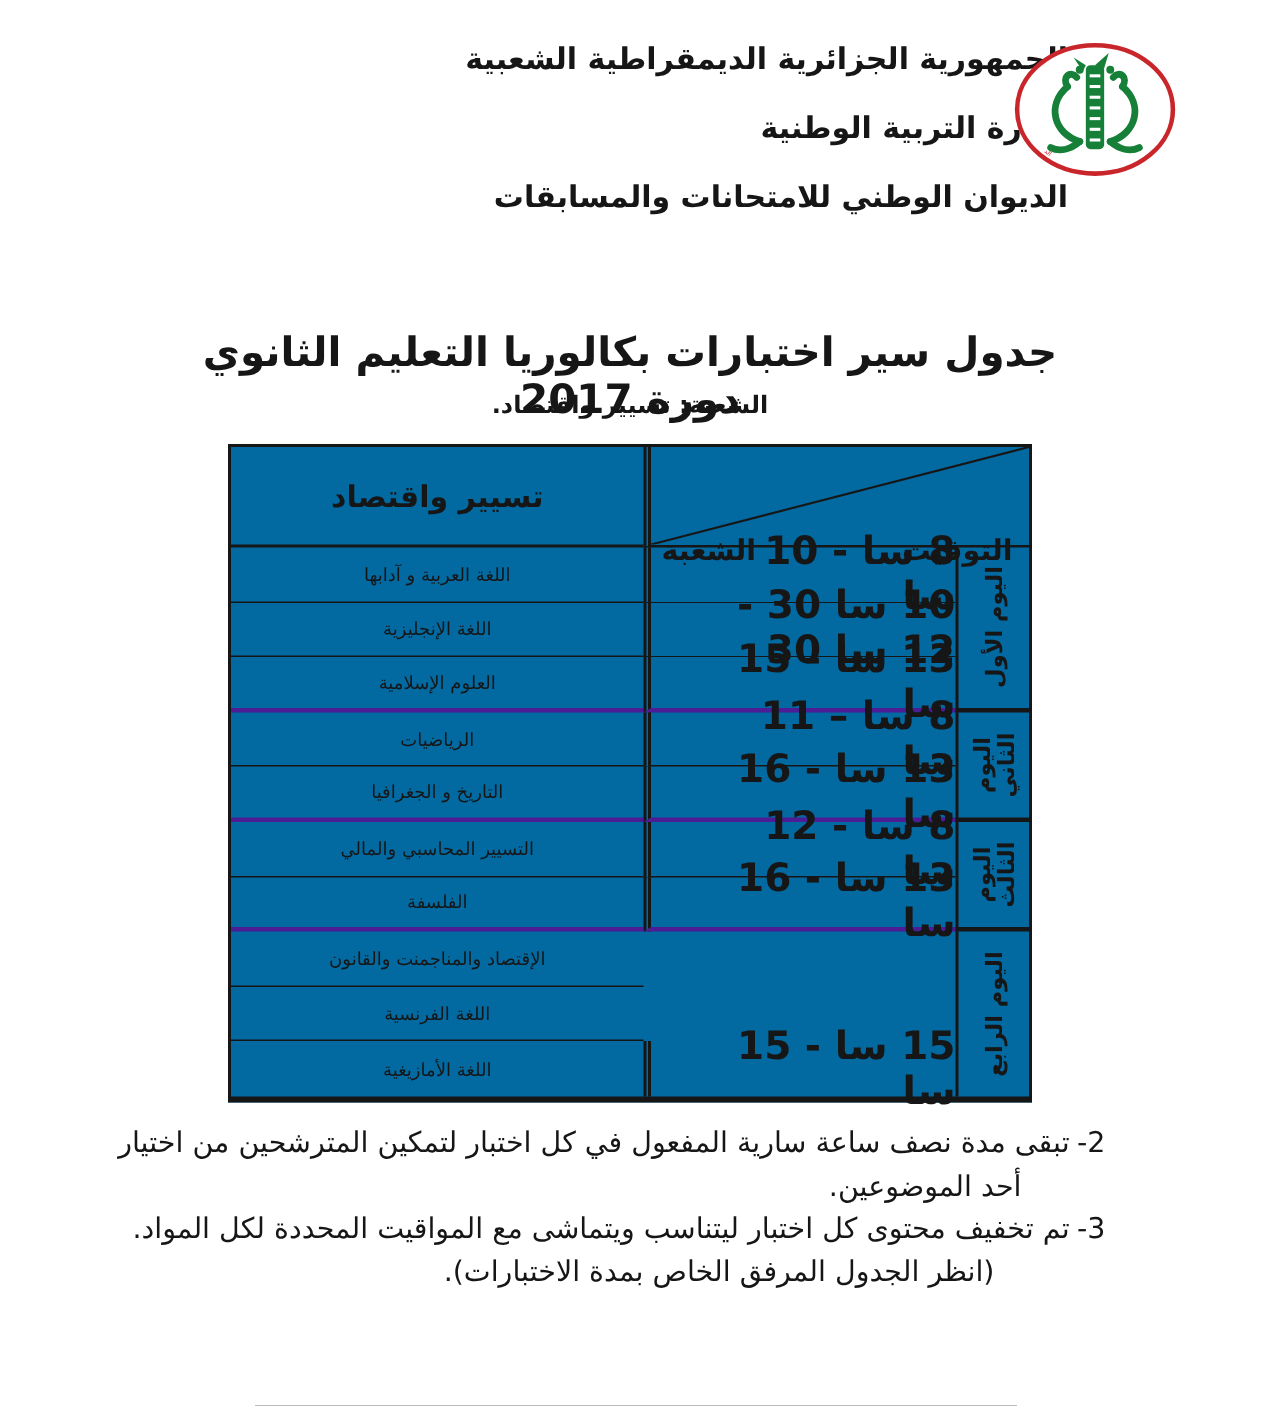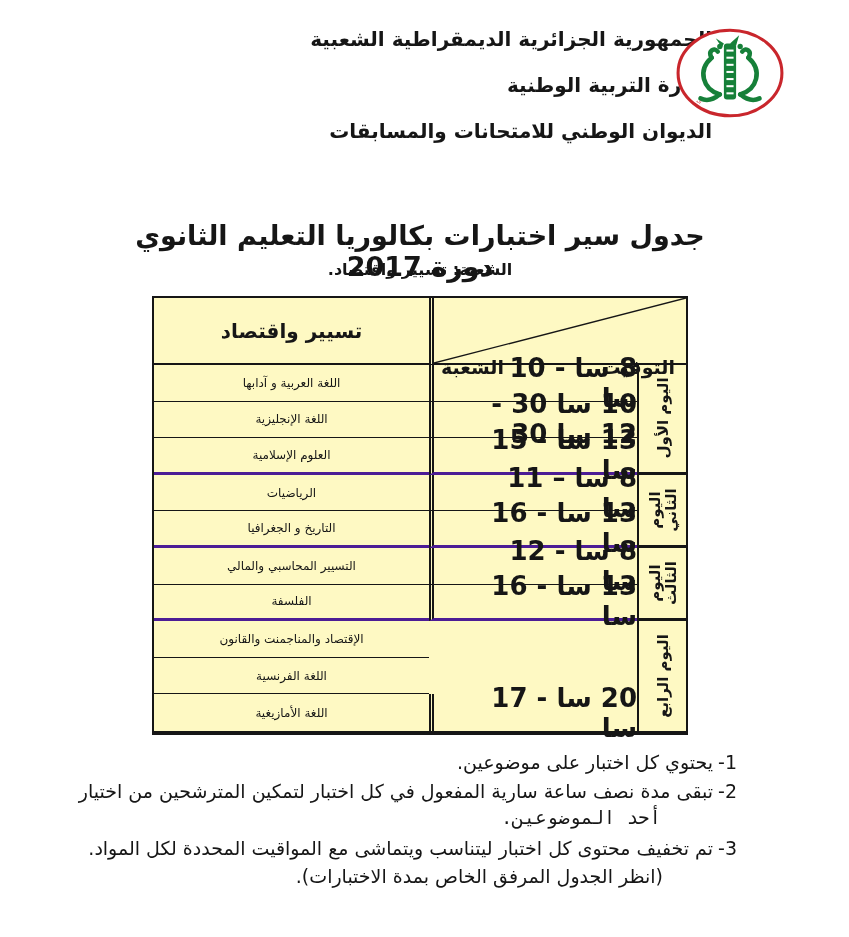--- a/index.html
+++ b/index.html
@@ -23,21 +23,21 @@
     text-align:center; font-size:16px; font-weight:bold;
   }
   
   .sched {
     position:absolute; top:296px; left:152px;
     width:536px; box-sizing:border-box;
     border:2px solid #161616; border-bottom:4px solid #161616;
     display:grid; direction:ltr;
     grid-template-columns:275px 208px 49px;
     grid-template-rows:67px repeat(10, 36.6px);
-    background:#fef9c3;
+    background:#0369a1;
   }
   .cell {
     direction:rtl; display:flex; align-items:center; justify-content:center;
     box-sizing:border-box; overflow:visible;
   }
   .c-subhead { grid-column:1; grid-row:1; border-bottom:2px solid #161616;
                font-size:20px; font-weight:bold; }
   .c-diag    { grid-column:2/4; grid-row:1; border-bottom:2px solid #161616;
                border-left:5px double #161616; position:relative; }
   .diag-svg  { position:absolute; inset:0; width:100%; height:100%; }
@@ -57,21 +57,21 @@
     transform:translate(-50%,-50%) rotate(-90deg);
     white-space:nowrap; font-size:15px; font-weight:bold;
   }
   .rot.wrap { white-space:normal; width:70px; line-height:1.08; text-align:center; }
   
   .footnotes {
     position:absolute; top:748px; left:56px; right:112px;
     text-align:right; font-size:19px; line-height:28.5px;
   }
   .fn-marker { margin-left:5px; }
-  .fn-indent-1 { margin-right:76px;font-family:Liberation Mono, monospace; }
+  .fn-indent-1 { margin-right:56px; }
   .fn-indent-2 { margin-right:74px; }
 </style>
 </head>
 <body>
 
 <div class="page">
 
   <div class="org-block">
     <div class="org-line">الجمهورية الجزائرية الديمقراطية الشعبية</div>
     <div class="org-line">وزارة التربية الوطنية</div>
@@ -155,31 +155,28 @@
     <div class="cell time" style="grid-row:7">8 سا - 12 سا</div>
     <div class="cell sub grp-end" style="grid-row:8">الفلسفة</div>
     <div class="cell time grp-end" style="grid-row:8">13 سا - 16 سا</div>
     <div class="cell day" style="grid-row:7/9">
       <span class="rot wrap">اليوم الثالث</span>
     </div>
 
     <div class="cell sub" style="grid-row:9">الإقتصاد والمناجمنت والقانون</div>
     <div class="cell sub" style="grid-row:10">اللغة الفرنسية</div>
     <div class="cell sub last" style="grid-row:11">اللغة الأمازيغية</div>
-    <div class="cell time last" style="grid-row:11">20 سا - 17 سا</div>
+    <div class="cell time last" style="grid-row:11">15 سا - 15 سا</div>
     <div class="cell day last" style="grid-row:9/12">
       <span class="rot">اليوم الرابع</span>
     </div>
 
   </div>
 
   <div class="footnotes">
-    <div class="fn-line">
-      <span class="fn-marker">1-</span><span>يحتوي كل اختبار على موضوعين.</span>
-    </div>
     <div class="fn-line">
       <span class="fn-marker">2-</span><span>تبقى مدة نصف ساعة سارية المفعول في كل اختبار لتمكين المترشحين من اختيار</span>
     </div>
     <div class="fn-line fn-indent-1">أحد الموضوعين.</div>
     <div class="fn-line">
       <span class="fn-marker">3-</span><span>تم تخفيف محتوى كل اختبار ليتناسب ويتماشى مع المواقيت المحددة لكل المواد.</span>
     </div>
     <div class="fn-line fn-indent-2">(انظر الجدول المرفق الخاص بمدة الاختبارات).</div>
   </div>
 

